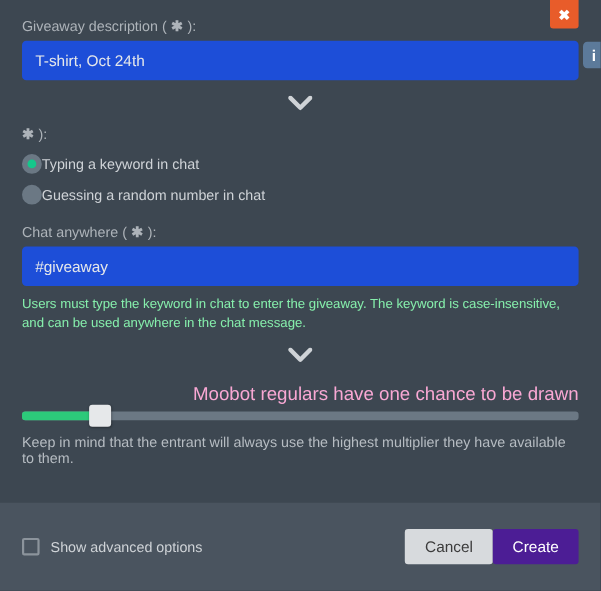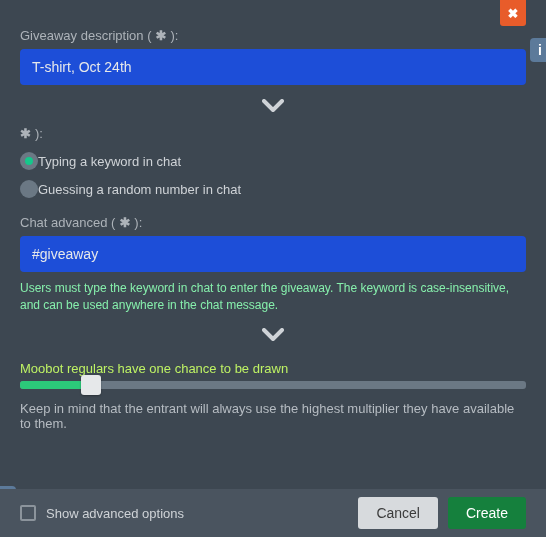--- a/index.html
+++ b/index.html
@@ -1,44 +1,44 @@
 <!DOCTYPE html>
 <html><head>
 <meta charset="utf-8">
 <style>
   * { box-sizing: border-box; margin: 0; padding: 0; font-family: -apple-system, BlinkMacSystemFont, "Segoe UI", Helvetica, Arial, sans-serif; }
   body { background: #3d4751; width: 546px; height: 537px; overflow: hidden; position: relative; color: #cfd3d7; font-size: 13px; }
-  .modal-body { padding: 28px 20px 0 20px; }
+  .modal-body { padding: 16px 20px 0 20px; }
   .close-btn { position: absolute; top: 0; right: 20px; width: 26px; height: 26px; background: #e85c2a; color: #fff; display: flex; align-items: center; justify-content: center; border-radius: 0 0 3px 3px; cursor: pointer; font-size: 13px; font-weight: bold; }
   .info-badge { position: absolute; width: 20px; height: 24px; background: #5c7a9a; color: #fff; display: flex; align-items: center; justify-content: center; border-radius: 4px; font-weight: bold; font-family: Georgia, serif; font-size: 14px; cursor: pointer; }
   .info-right { right: -4px; top: 38px; }
   .info-left { left: -4px; bottom: 27px; }
   .field-label { font-size: 13px; color: #adb3b9; margin-bottom: 6px; display: flex; align-items: center; gap: 4px; }
   .req { font-weight: bold; }
   .text-input { width: 100%; background: #1d4ed8; border: none; border-radius: 4px; padding: 10px 12px; color: #e6e8ea; font-size: 14px; outline: none; }
   .expand-row { display: flex; justify-content: center; padding: 14px 0 10px 0; }
   .chev { color: #cfd3d7; cursor: pointer; }
   .radio-group { margin-top: 6px; margin-bottom: 12px; }
   .radio-row { display: flex; align-items: center; padding: 5px 0; cursor: pointer; }
   .radio-outer { width: 18px; height: 18px; border-radius: 50%; background: #6b7884; display: flex; align-items: center; justify-content: center; flex-shrink: 0; }
   .radio-inner { width: 8px; height: 8px; border-radius: 50%; background: #15c78b; }
   .help-text { font-size: 12px; color: #86efac; margin-top: 8px; line-height: 1.4; }
   .slider-block { margin-top: 6px; margin-bottom: 10px; }
-  .slider-label { font-size: 13px; color: #bef264; margin-bottom: 5px; }
+  .slider-label { font-size: 17px; color: #f9a8d4; margin-bottom: 5px; text-align: right; }
   .slider-track { position: relative; height: 8px; background: #6b7884; border-radius: 3px; width: 100%; }
   .slider-fill { position: absolute; left: 0; top: 0; height: 100%; background: #2cc97a; border-radius: 3px 0 0 3px; }
   .slider-thumb { position: absolute; top: 50%; width: 20px; height: 20px; background: #e6e8ea; border-radius: 3px; transform: translate(-50%, -50%); box-shadow: 0 1px 2px rgba(0,0,0,.3); cursor: pointer; }
   .note { font-size: 13px; color: #b6bcc2; margin-top: 12px; margin-bottom: 18px; }
-  .footer { position: absolute; left: 0; right: 0; bottom: 0; background: #4a545f; padding: 8px 20px; display: flex; align-items: center; justify-content: space-between; }
+  .footer { position: absolute; left: 0; right: 0; bottom: 0; background: #4a545f; padding: 24px 20px; display: flex; align-items: center; justify-content: space-between; }
   .footer-left { display: flex; align-items: center; gap: 10px; }
   .checkbox { width: 16px; height: 16px; border: 2px solid #8c949c; border-radius: 2px; background: transparent; cursor: pointer; }
-  .footer-right { display: flex; gap: 10px; }
+  .footer-right { display: flex; }
   .btn { padding: 8px 18px; border-radius: 3px; font-size: 14px; border: none; cursor: pointer; }
   .btn-cancel { background: #d7dadd; color: #3c3c3c; }
-  .btn-create { background: #15803d; color: #fff; }
+  .btn-create { background: #4c1d95; color: #fff; }
 </style>
 </head>
 <body>
 
 <div class="close-btn">
   <span>✖</span>
 </div>
 
 <div class="info-badge info-right">
   <span>i</span>
@@ -75,21 +75,21 @@
       <span>Typing a keyword in chat</span>
     </div>
     <div class="radio-row">
       <span class="radio-outer"></span>
       <span>Guessing a random number in chat</span>
     </div>
   </div>
 
   
   <div class="field-label">
-    <span>Chat advanced (</span>
+    <span>Chat anywhere (</span>
     <span class="req">✱</span>
     <span>):</span>
   </div>
   <input class="text-input" value="#giveaway" style="">
   <div class="help-text">Users must type the keyword in chat to enter the giveaway. The keyword is case-insensitive, and can be used anywhere in the chat message.</div>
 
   <div class="expand-row">
     <span class="chev">
       <svg width="22" height="14" viewBox="0 0 22 14">
           <path d="M2 2 L11 11 L20 2" stroke="#cfd3d7" stroke-width="4" fill="none" stroke-linecap="round" stroke-linejoin="round"></path>

